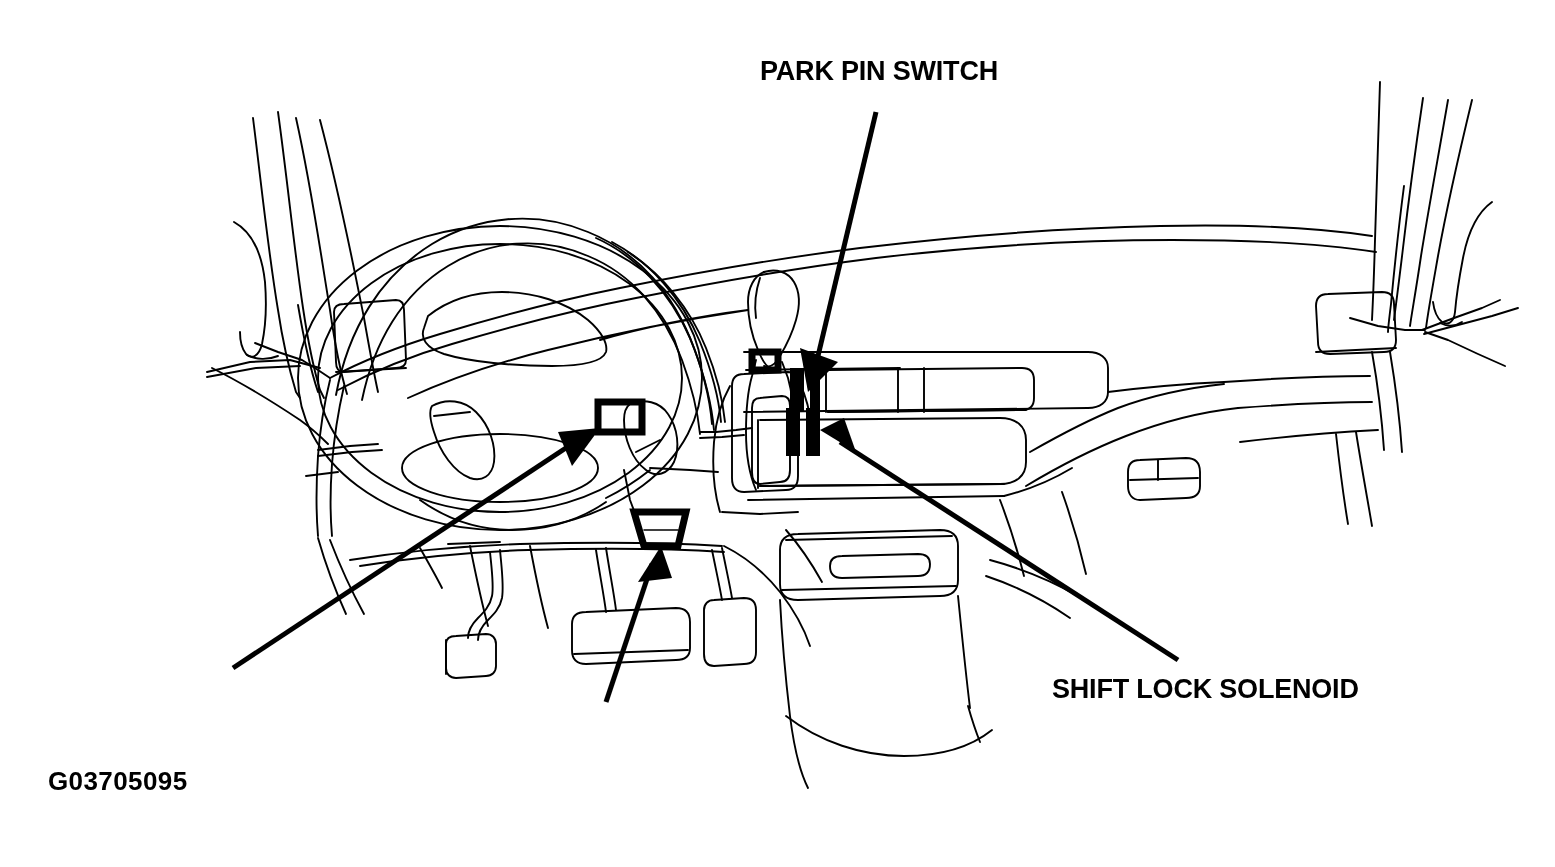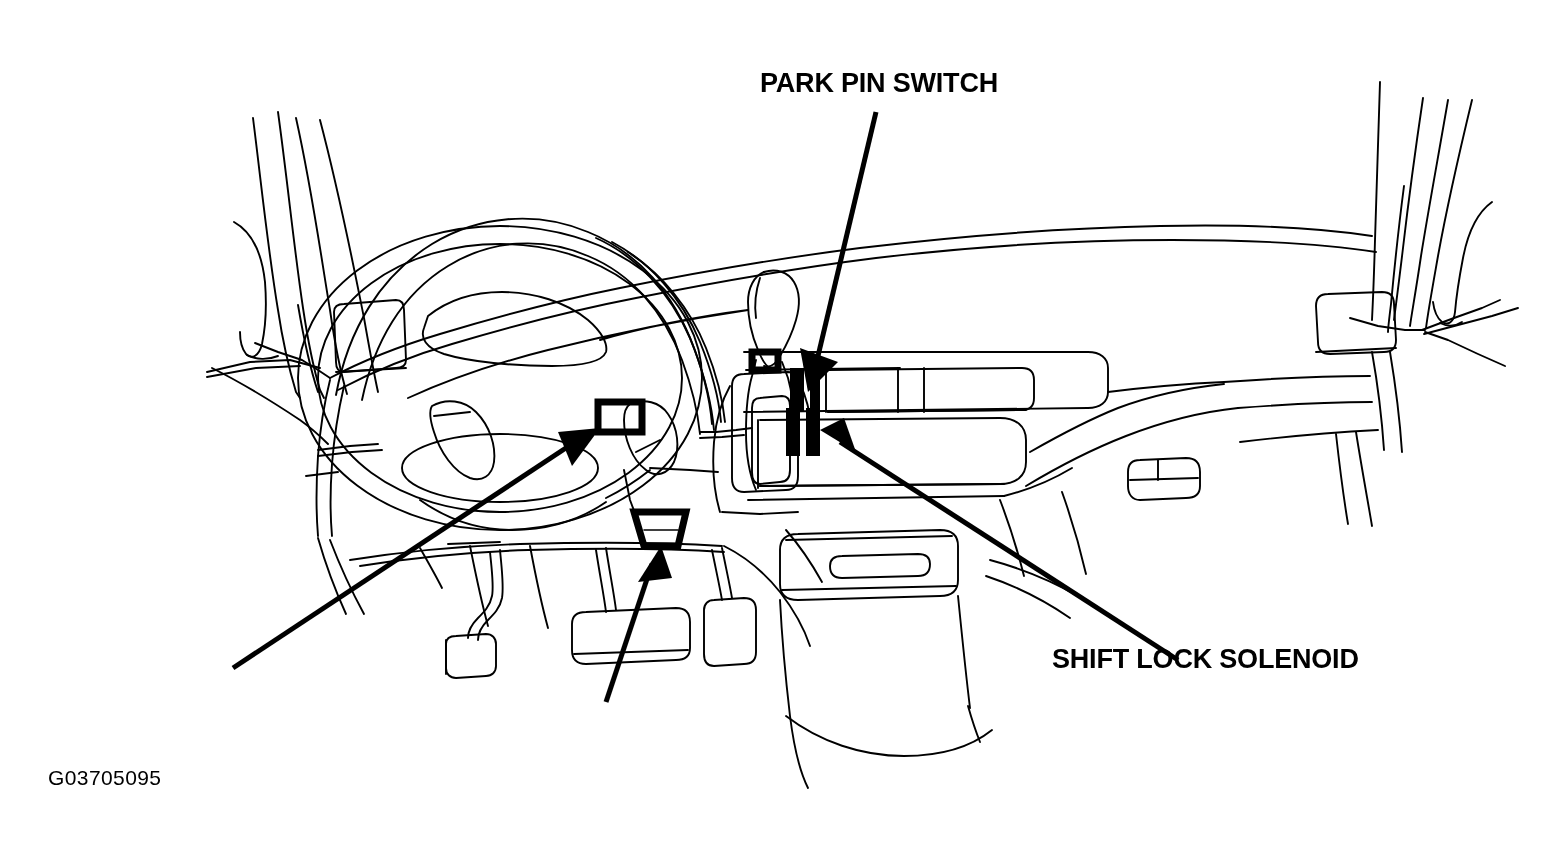--- a/index.html
+++ b/index.html
@@ -36,22 +36,22 @@
     font-size: 27px;
     line-height: 1.12;
     letter-spacing: -0.2px;
     color: #000000;
     white-space: pre;
     user-select: none;
   }
   .figure-code {
     position: absolute;
     font-family: "Liberation Sans", sans-serif;
-    font-weight: normal;
-    font-size: 21px;
+    font-weight: bold;
+    font-size: 26px;
     letter-spacing: 0.4px;
     color: #000000;
     white-space: pre;
     user-select: none;
   }
   
   .ln {
     fill: none;
     stroke: #000000;
     stroke-width: 1.9;
@@ -319,21 +319,21 @@
       <polygon class="arrowhead" points="661,546 638,582 672,578"></polygon>
     </g>
 
     <g>
       <line class="leader" x1="1178" y1="660" x2="840" y2="442"></line>
       <polygon class="arrowhead" points="820,430 856,452 844,418"></polygon>
     </g>
 
   </svg>
 
-  <div class="callout-label" style="left:760px; top:68px;">PARK PIN SWITCH</div>
-
-
-
-  <div class="callout-label" style="left:1052px; top:644px;">SHIFT LOCK SOLENOID</div>
+  <div class="callout-label" style="left:760px; top:56px;">PARK PIN SWITCH</div>
+
+
+
+  <div class="callout-label" style="left:1052px; top:674px;">SHIFT LOCK SOLENOID</div>
 
   <div class="figure-code" style="left:48px; top:766px;">G03705095</div>
 
 </div>
 
 </body></html>

